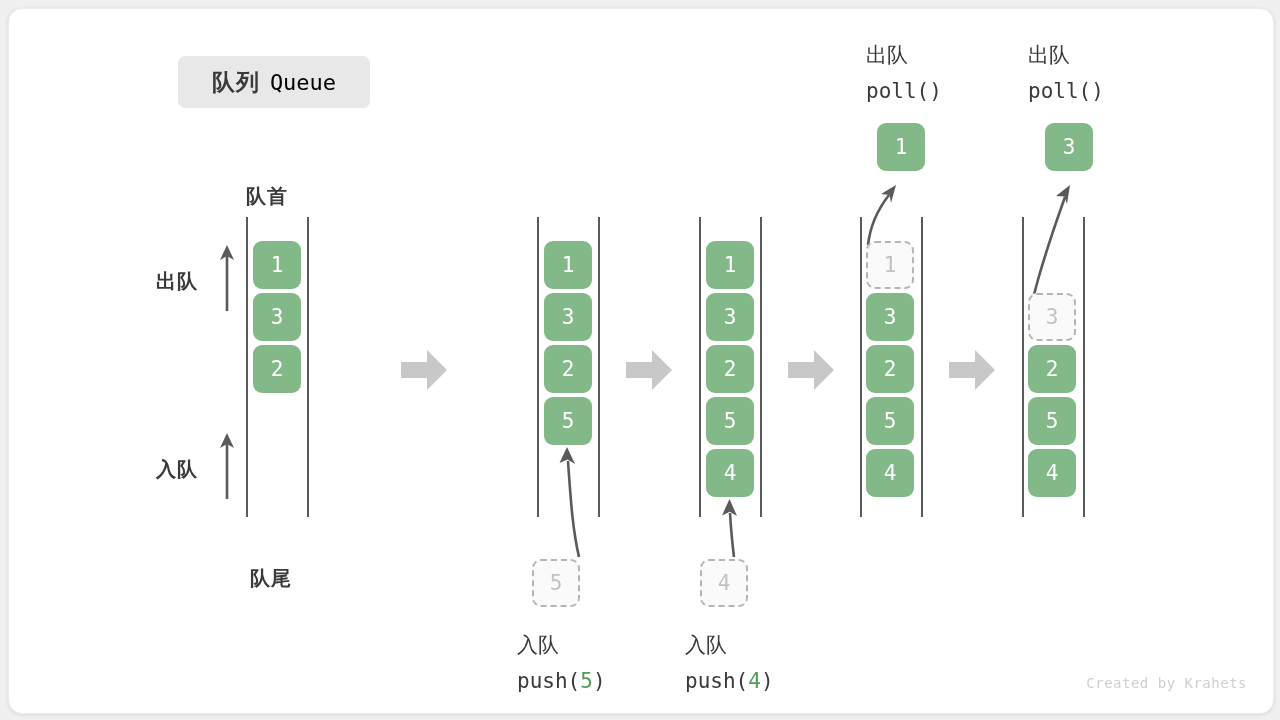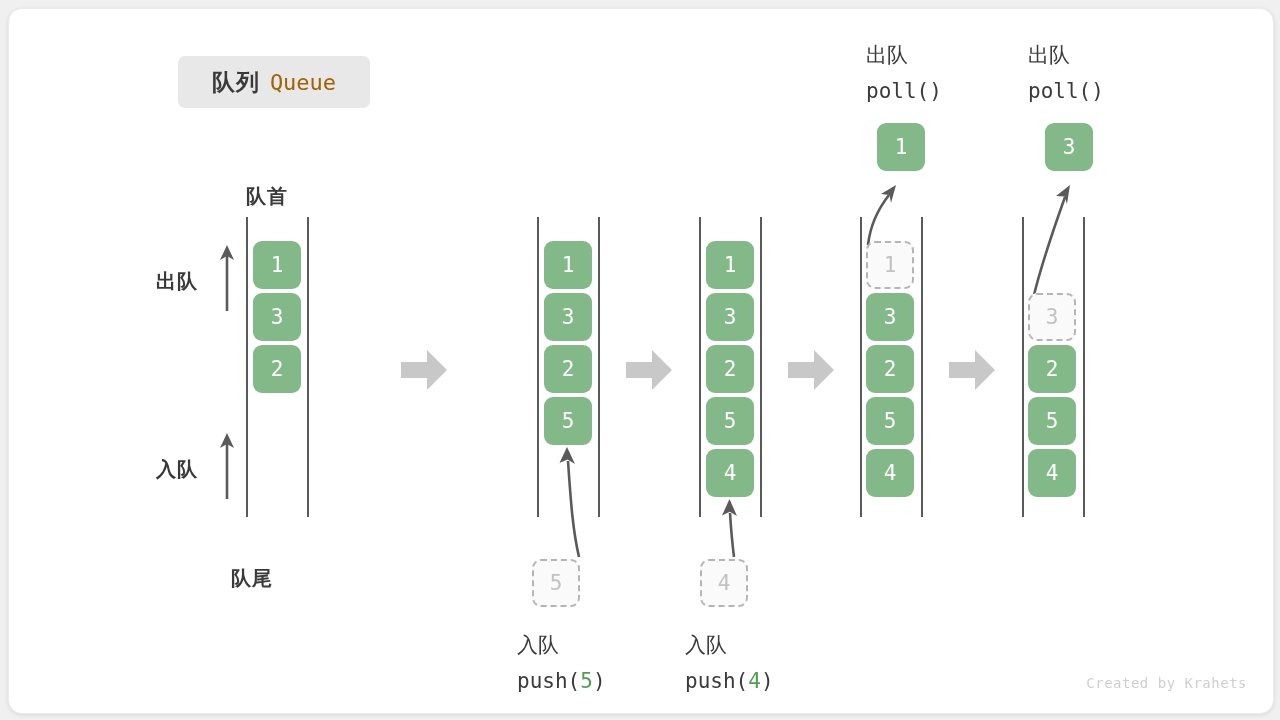--- a/index.html
+++ b/index.html
@@ -26,21 +26,21 @@
     background:#e8e8e8;border-radius:7px;
     display:flex;align-items:center;justify-content:center;
     gap:10px;
     text-align:center;
   }
   #title-badge .cn{
     font-size:23px;font-weight:bold;color:#3a3a3a;
     font-family:"DejaVu Sans",sans-serif;letter-spacing:1px;
   }
   #title-badge .en{
-    font-size:22px;color:#a16207;
+    font-size:22px;color:#000000;
     font-family:"DejaVu Sans Mono","Liberation Mono",monospace;
   }
 
   
   .cnlabel{
     font-family:"DejaVu Sans",sans-serif;
     font-weight:bold;font-size:20px;color:#3a3a3a;
     white-space:nowrap;letter-spacing:1px;margin-top:15px;
   }
 
@@ -86,21 +86,21 @@
 <body>
 
 <div id="card">
 
   <div class="abs" id="title-badge">
     <span class="cn">队列</span>
     <span class="en">Queue</span>
   </div>
 
   <div class="abs cnlabel" style="left:237px;top:159px;">队首</div>
-  <div class="abs cnlabel" style="left:222px;top:541px;">队尾</div>
+  <div class="abs cnlabel" style="left:241px;top:541px;">队尾</div>
 
   <div class="abs cnlabel" style="left:147px;top:244px;">出队</div>
   <div class="abs" style="left:207px;top:234px;">
     <svg width="22" height="68" viewBox="0 0 22 68">
       <line x1="11" y1="68" x2="11" y2="12" stroke="#5a5a5a" stroke-width="2.6"></line>
       <path d="M11 2 L18 17 L11 13 L4 17 Z" fill="#5a5a5a"></path>
     </svg>
   </div>
 
   <div class="abs cnlabel" style="left:147px;top:432px;">入队</div>

